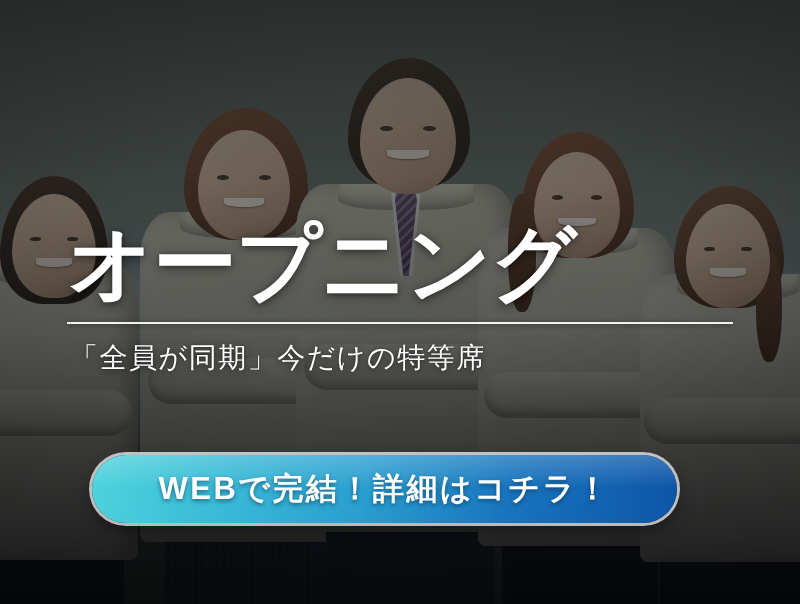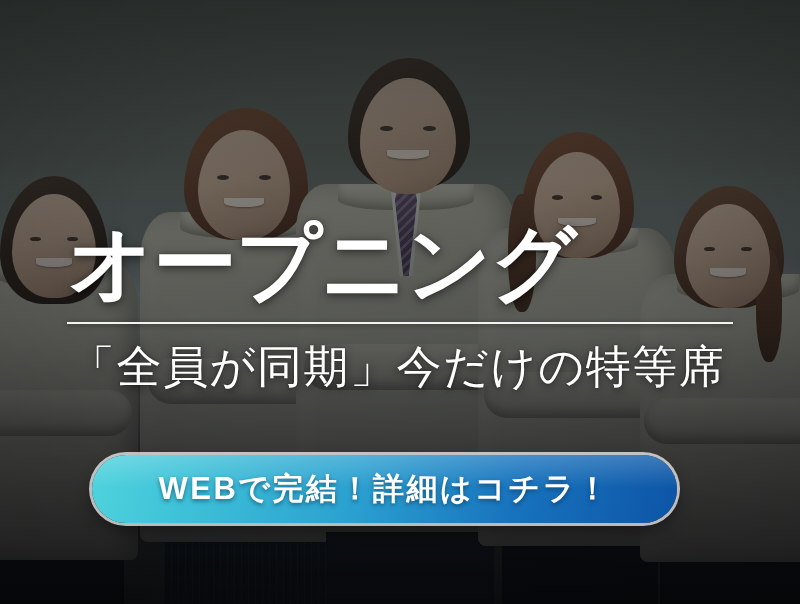--- a/index.html
+++ b/index.html
@@ -227,21 +227,21 @@
     background: rgba(255,255,255,.92);
     box-shadow: 0 1px 5px rgba(0,0,0,.5);
   }
 
   .subtitle {
     position: absolute;
     left: 70px;
     top: 343px;
     font-family: "Liberation Serif", serif;
     font-weight: 400;
-    font-size: 45px;
+    font-size: 28px;
     line-height: 1.1;
     color: #ffffff;
     letter-spacing: 1.5px;
     white-space: nowrap;
     text-shadow: 0 2px 9px rgba(0,0,0,.6), 0 0 2px rgba(0,0,0,.45);
   }
 
   .cta {
     position: absolute;
     left: 92px;

